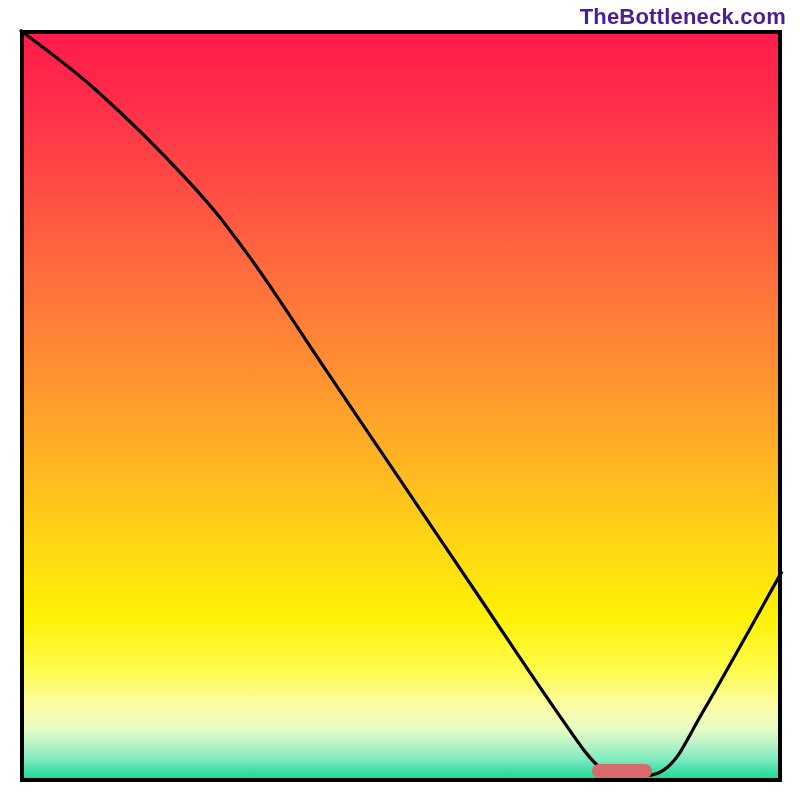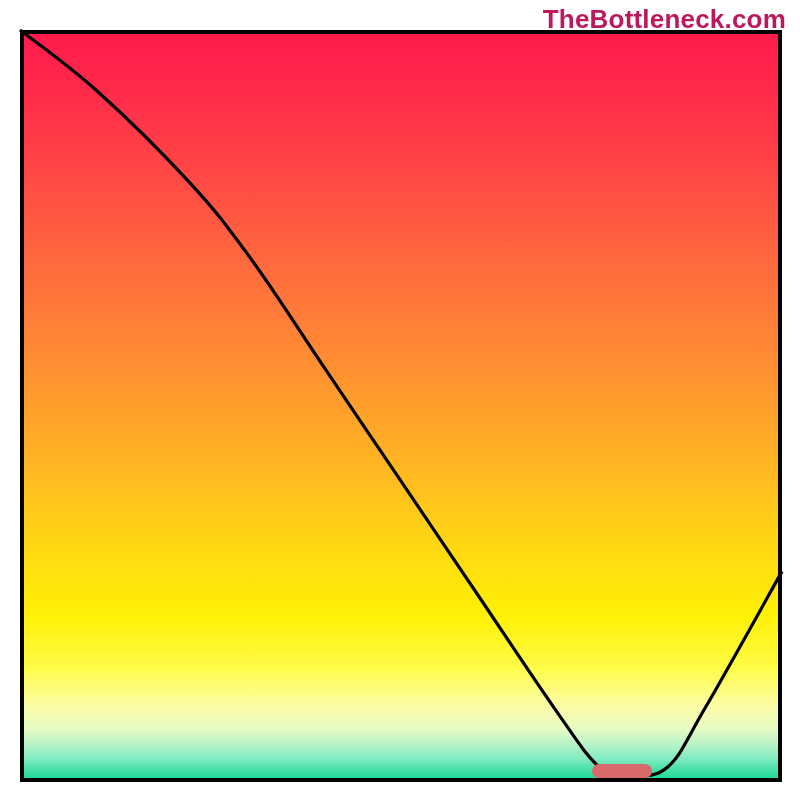--- a/index.html
+++ b/index.html
@@ -13,23 +13,23 @@
   }
   .container {
     position: relative;
     width: 800px;
     height: 800px;
   }
   .watermark {
     position: absolute;
     top: 4px;
     right: 14px;
-    font-size: 26px;
+    font-size: 22px;
     font-weight: 600;
-    color: #be185d;
+    color: #4c1d95;
     letter-spacing: 0.2px;
     z-index: 10;
   }
   .plot-area {
     position: absolute;
     left: 20px;
     top: 30px;
     width: 762px;
     height: 752px;
     box-sizing: border-box;

